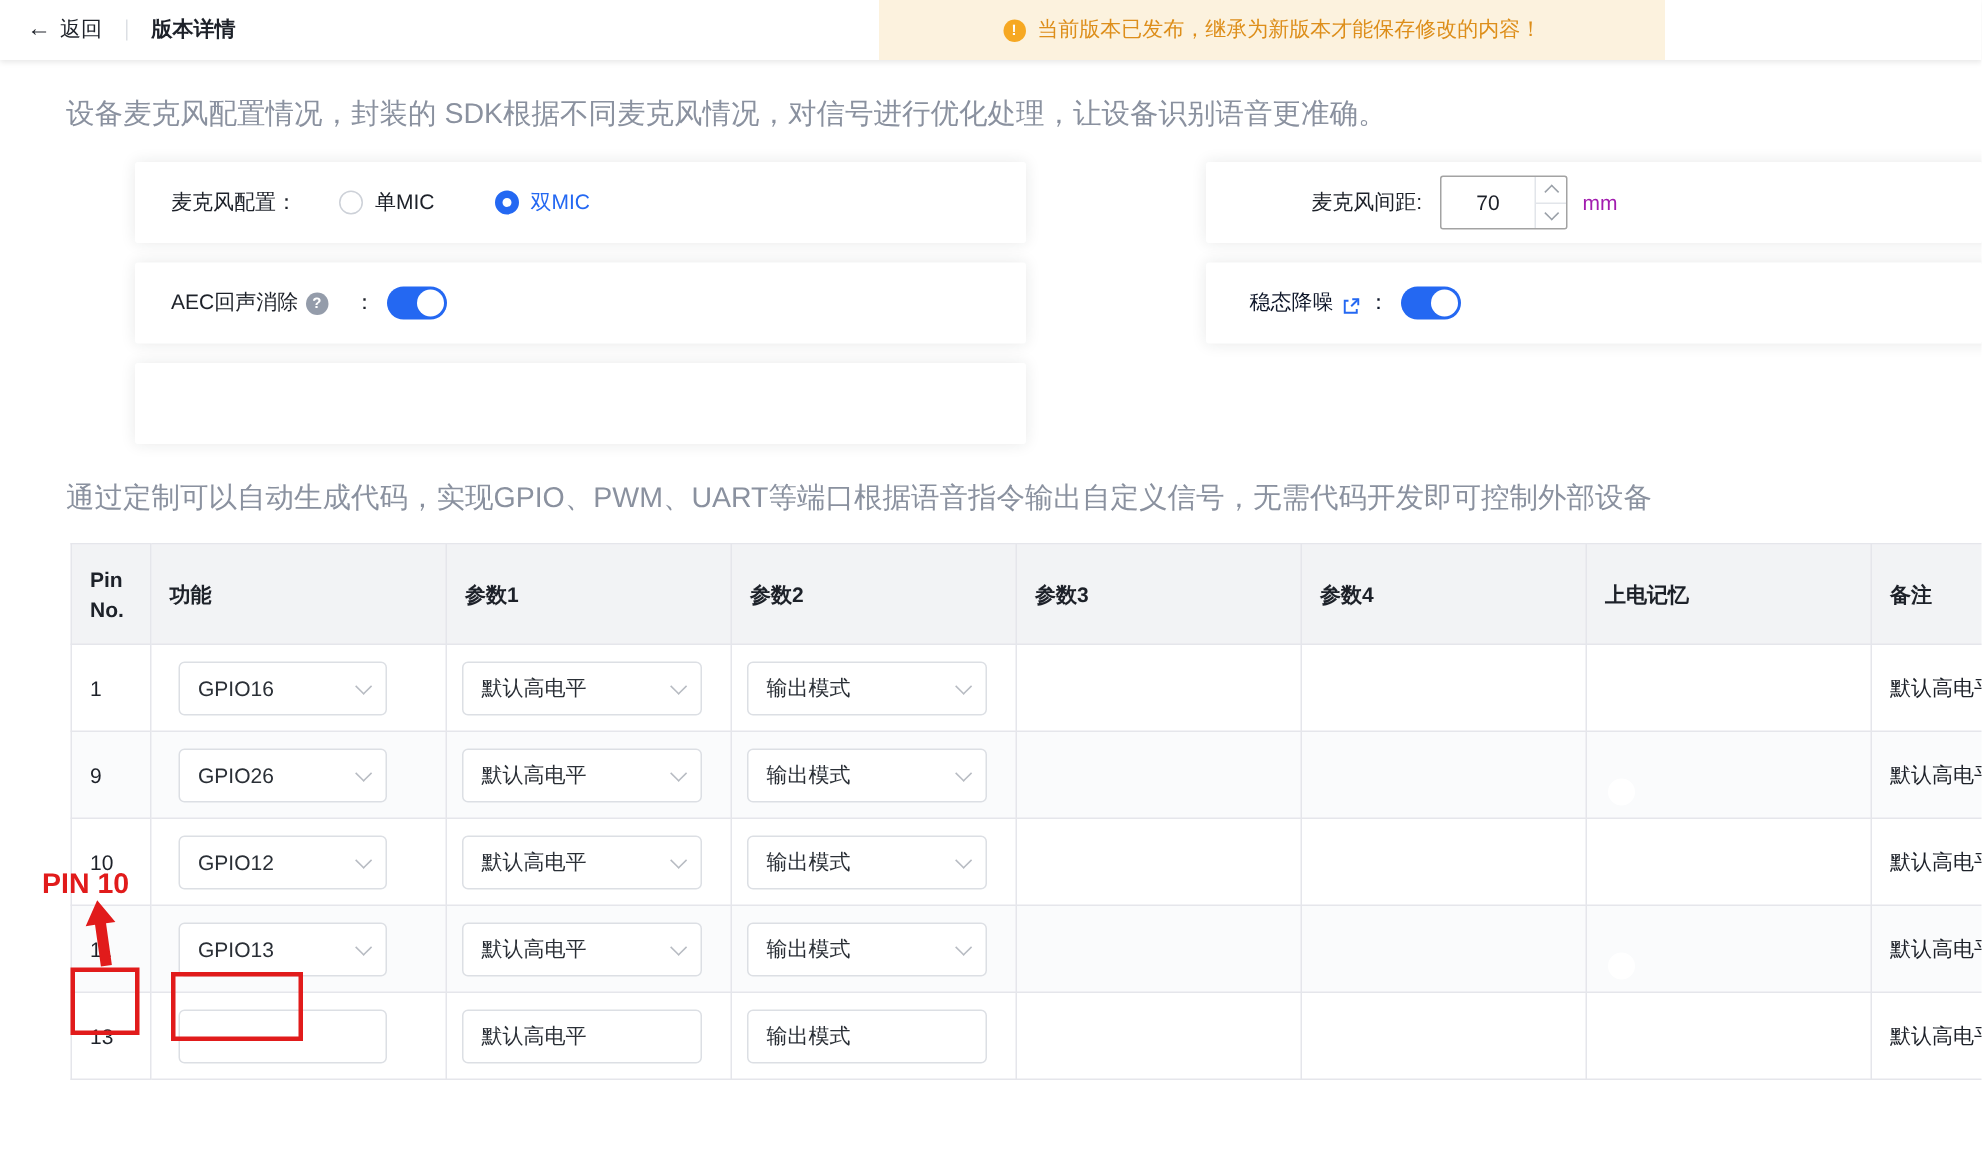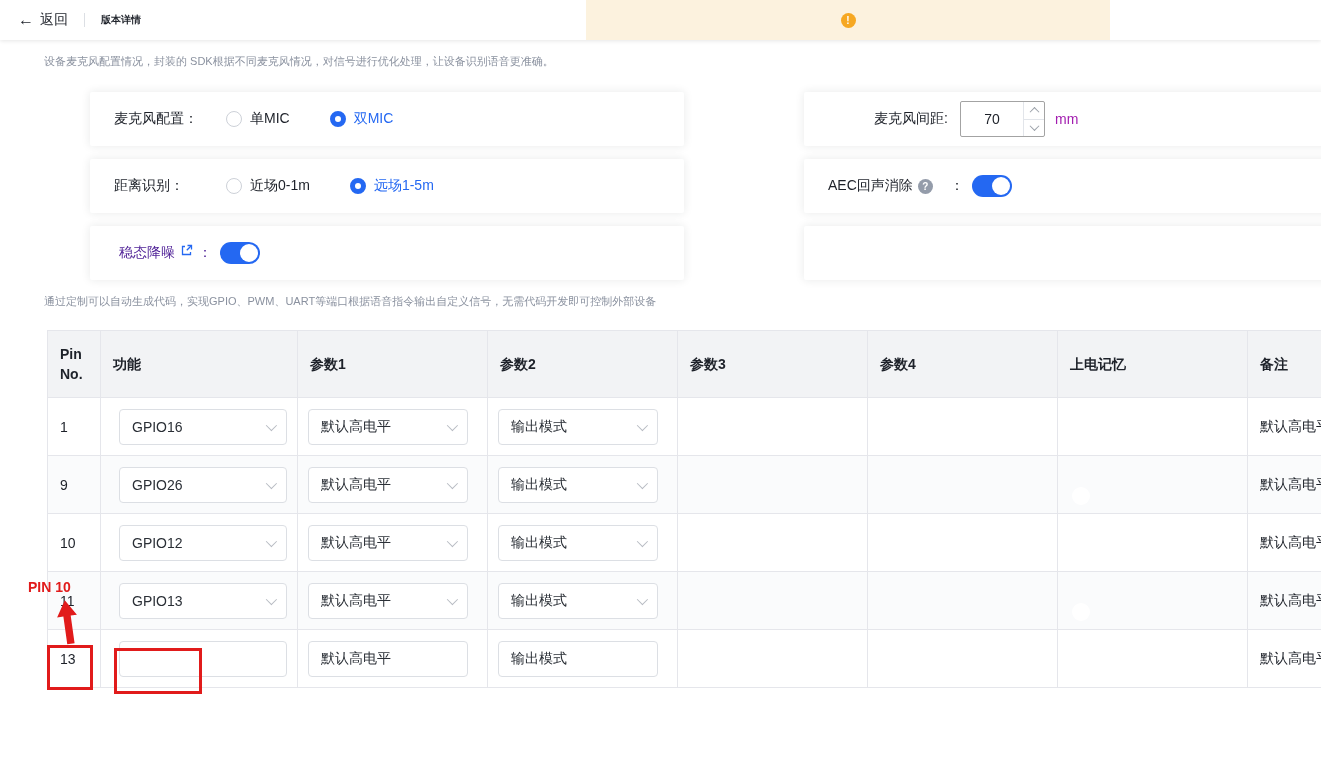--- a/index.html
+++ b/index.html
@@ -10,38 +10,38 @@
   }
   
   .topbar{
     height:40px;background:#fff;display:flex;align-items:center;
     padding:0 18px;position:relative;z-index:20;
     box-shadow:0 1px 4px rgba(0,0,0,.10);
   }
   .back{display:flex;align-items:center;gap:6px;cursor:pointer;font-size:14px;color:#1d2129}
   .back-arrow{font-size:16px;line-height:1}
   .tb-divider{width:1px;height:14px;background:#dcdfe4;margin:0 16px}
-  .page-title{font-size:10px;font-weight:600;color:#1d2129}
+  .page-title{font-size:14px;font-weight:600;color:#1d2129}
   .banner{
     position:absolute;left:586px;top:0;height:40px;width:524px;
     background:#fcf2de;display:flex;align-items:center;justify-content:center;gap:8px;
     color:#dd8e1a;font-size:14px;
   }
   .banner-icon{
     width:15px;height:15px;border-radius:50%;background:#f6a822;color:#fff;
     display:flex;align-items:center;justify-content:center;
     font-size:10px;font-weight:700;flex-shrink:0;
   }
   
   .content{padding-left:44px}
   .section-head{display:flex;align-items:center;gap:8px;margin-top:48px;height:22px}
   .section-head:first-child{margin-top:48px}
   .section-bar{width:4px;height:16px;background:#17233d;border-radius:1px}
   .section-title{font-size:16px;font-weight:700;color:#1d2129;line-height:22px}
-  .section-desc{margin-top:12px;color:#8a919f;font-size:11px;line-height:18px}
+  .section-desc{margin-top:28px;color:#8a919f;font-size:19px;line-height:18px}
   
   .cards{
     display:grid;grid-template-columns:594px 640px;column-gap:120px;row-gap:13px;
     grid-auto-rows:54px;margin:22px 0 0 46px;
   }
   .card{
     background:#fff;border-radius:2px;display:flex;align-items:center;padding:0 24px;
     box-shadow:0 0 10px rgba(31,35,41,.10);
   }
   .card-label{width:86px;text-align:left;flex-shrink:0;color:#1d2129}
@@ -68,60 +68,61 @@
   .switch.on{background:#2468f2}
   .switch.off{background:#d4d8de}
   .switch::after{content:"";position:absolute;top:2px;width:18px;height:18px;border-radius:50%;background:#fff}
   .switch.on::after{right:2px}
   .switch.off::after{left:2px}
   
   .help-icon{
     width:15px;height:15px;border-radius:50%;background:#949caa;color:#fff;
     display:inline-flex;align-items:center;justify-content:center;font-size:10px;font-weight:700;
   }
-  .blue-label{color:#4c1d95;display:flex;align-items:flex-start;gap:5px}
+  .blue-label{color:#0f172a;display:flex;align-items:flex-end;gap:5px}
   .colon{margin:0 8px 0 2px}
   
   .pin-table{
     border-collapse:collapse;table-layout:fixed;width:1360px;
     margin:20px 0 0 3px;background:#fff;font-size:14px;
   }
   .pin-table th,.pin-table td{border:1px solid #e5e6eb;padding:0 12px;text-align:left;vertical-align:middle}
   .pin-table thead th{background:#f2f3f5;font-weight:700;color:#1d2129;height:66px;line-height:1.45}
   .pin-table tbody td{height:57px;color:#1d2129}
   .pin-table tbody tr:nth-child(even) td{background:#fafbfc}
   .select{
     height:36px;border:1px solid #dcdfe4;border-radius:4px;background:#fff;
     display:flex;align-items:center;justify-content:space-between;
     padding:0 12px;box-sizing:border-box;cursor:pointer;color:#2a2f36;
   }
-  .func-cell .select{width:168px;margin-left:6px}
+  .func-cell .select{width:139px;margin-left:6px}
   .param-cell .select{width:160px;margin-left:-2px}
   .chev{width:7px;height:7px;border-right:1.5px solid #b7bbc2;border-bottom:1.5px solid #b7bbc2;transform:rotate(45deg) translateY(-2px);flex-shrink:0}
   .mem-cell .switch{margin:0 auto}
   
   .anno{position:absolute;z-index:50;pointer-events:none}
-  .anno-label{left:28px;top:579px;color:#e11b1b;font-size:14px;font-weight:700}
+  .anno-label{left:28px;top:579px;color:#e11b1b;font-size:19px;font-weight:700}
   .anno-arrow{left:53px;top:599px;transform:rotate(-8deg)}
   .anno-box1{left:47px;top:645px;width:40px;height:39px;border:3px solid #e11b1b}
   .anno-box2{left:114px;top:648px;width:82px;height:40px;border:3px solid #e11b1b}
 </style>
 </head>
 <body>
 
 <div class="topbar">
   <div class="back">
     <span class="back-arrow">←</span>
     <span>返回</span>
   </div>
   <div class="tb-divider"></div>
   <div class="page-title">版本详情</div>
 
   <div class="banner">
     <span class="banner-icon">!</span>
+    <span>当前版本已发布，继承为新版本才能保存修改的内容！</span>
   </div>
 </div>
 
 <div class="content">
 
   <div class="section-desc">设备麦克风配置情况，封装的 SDK根据不同麦克风情况，对信号进行优化处理，让设备识别语音更准确。</div>
 
   <div class="cards">
 
     <div class="card">
@@ -147,33 +148,20 @@
               <span class="spin-chev"></span>
             </span>
           <span class="spin-btn spin-down">
               <span class="spin-chev"></span>
             </span>
         </div>
       </div>
       <span class="unit">mm</span>
     </div>
 
-    <div class="card">
-      <span class="card-label">距离识别：</span>
-      <div class="radio-group">
-        <span class="radio-opt">
-          <span class="radio"></span>
-          <span class="radio-label">近场0-1m</span>
-        </span>
-        <span class="radio-opt checked">
-          <span class="radio checked"></span>
-          <span class="radio-label">远场1-5m</span>
-        </span>
-      </div>
-    </div>
 
     <div class="card">
       <span class="card-label-r" style="display:flex;justify-content:flex-start;align-items:center;gap:5px">
         <span>AEC回声消除</span>
         <span class="help-icon">?</span>
       </span>
       <span class="colon">：</span>
       <span class="switch on"></span>
     </div>
 

